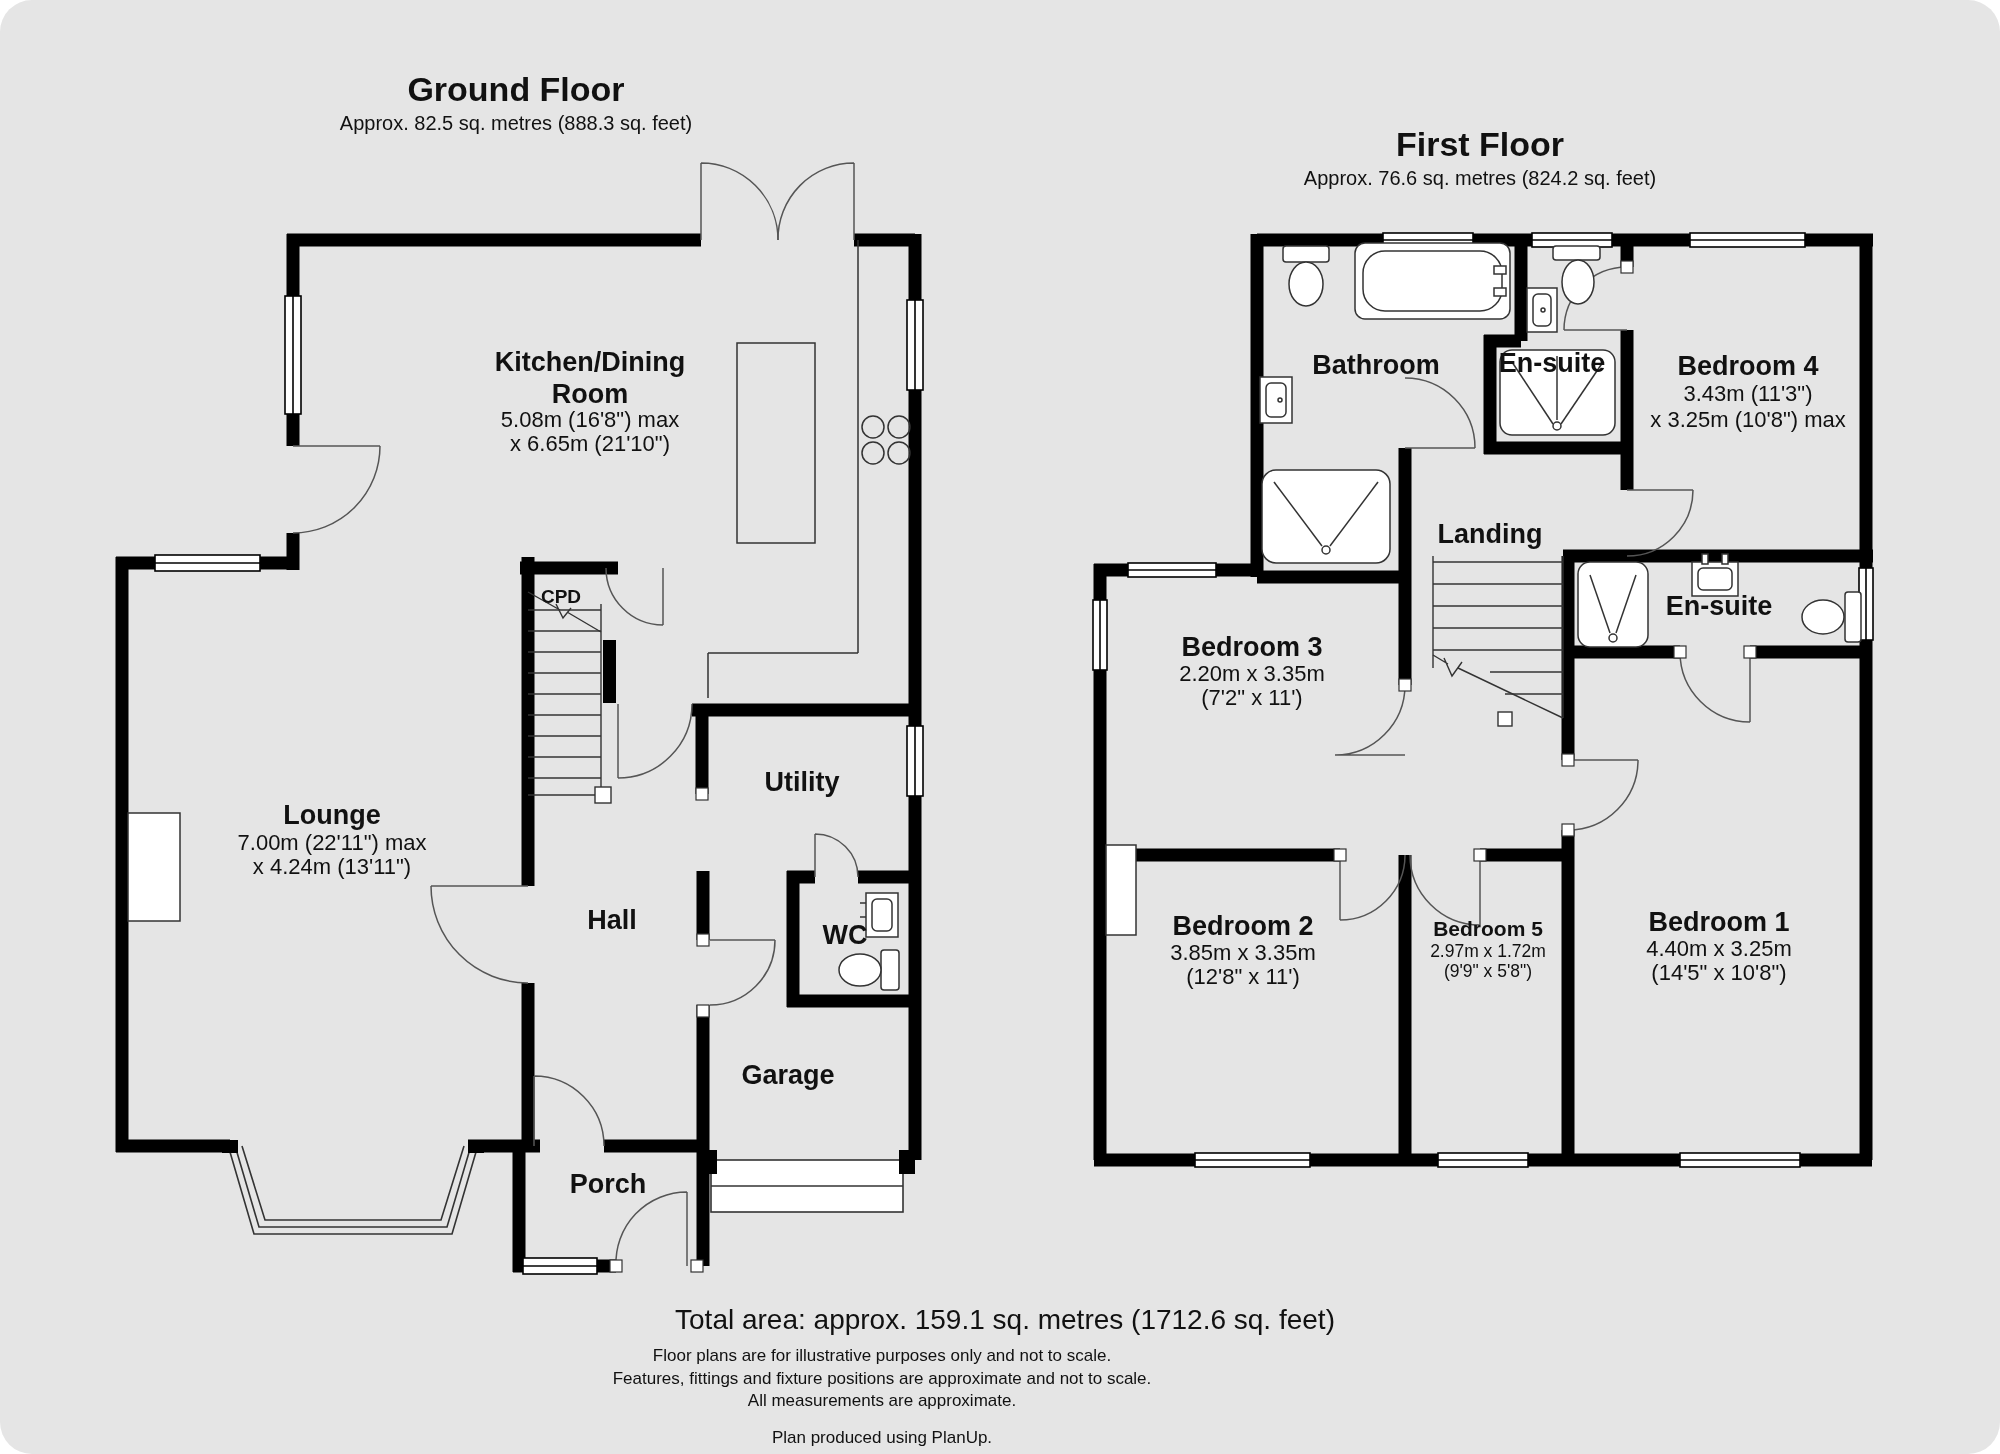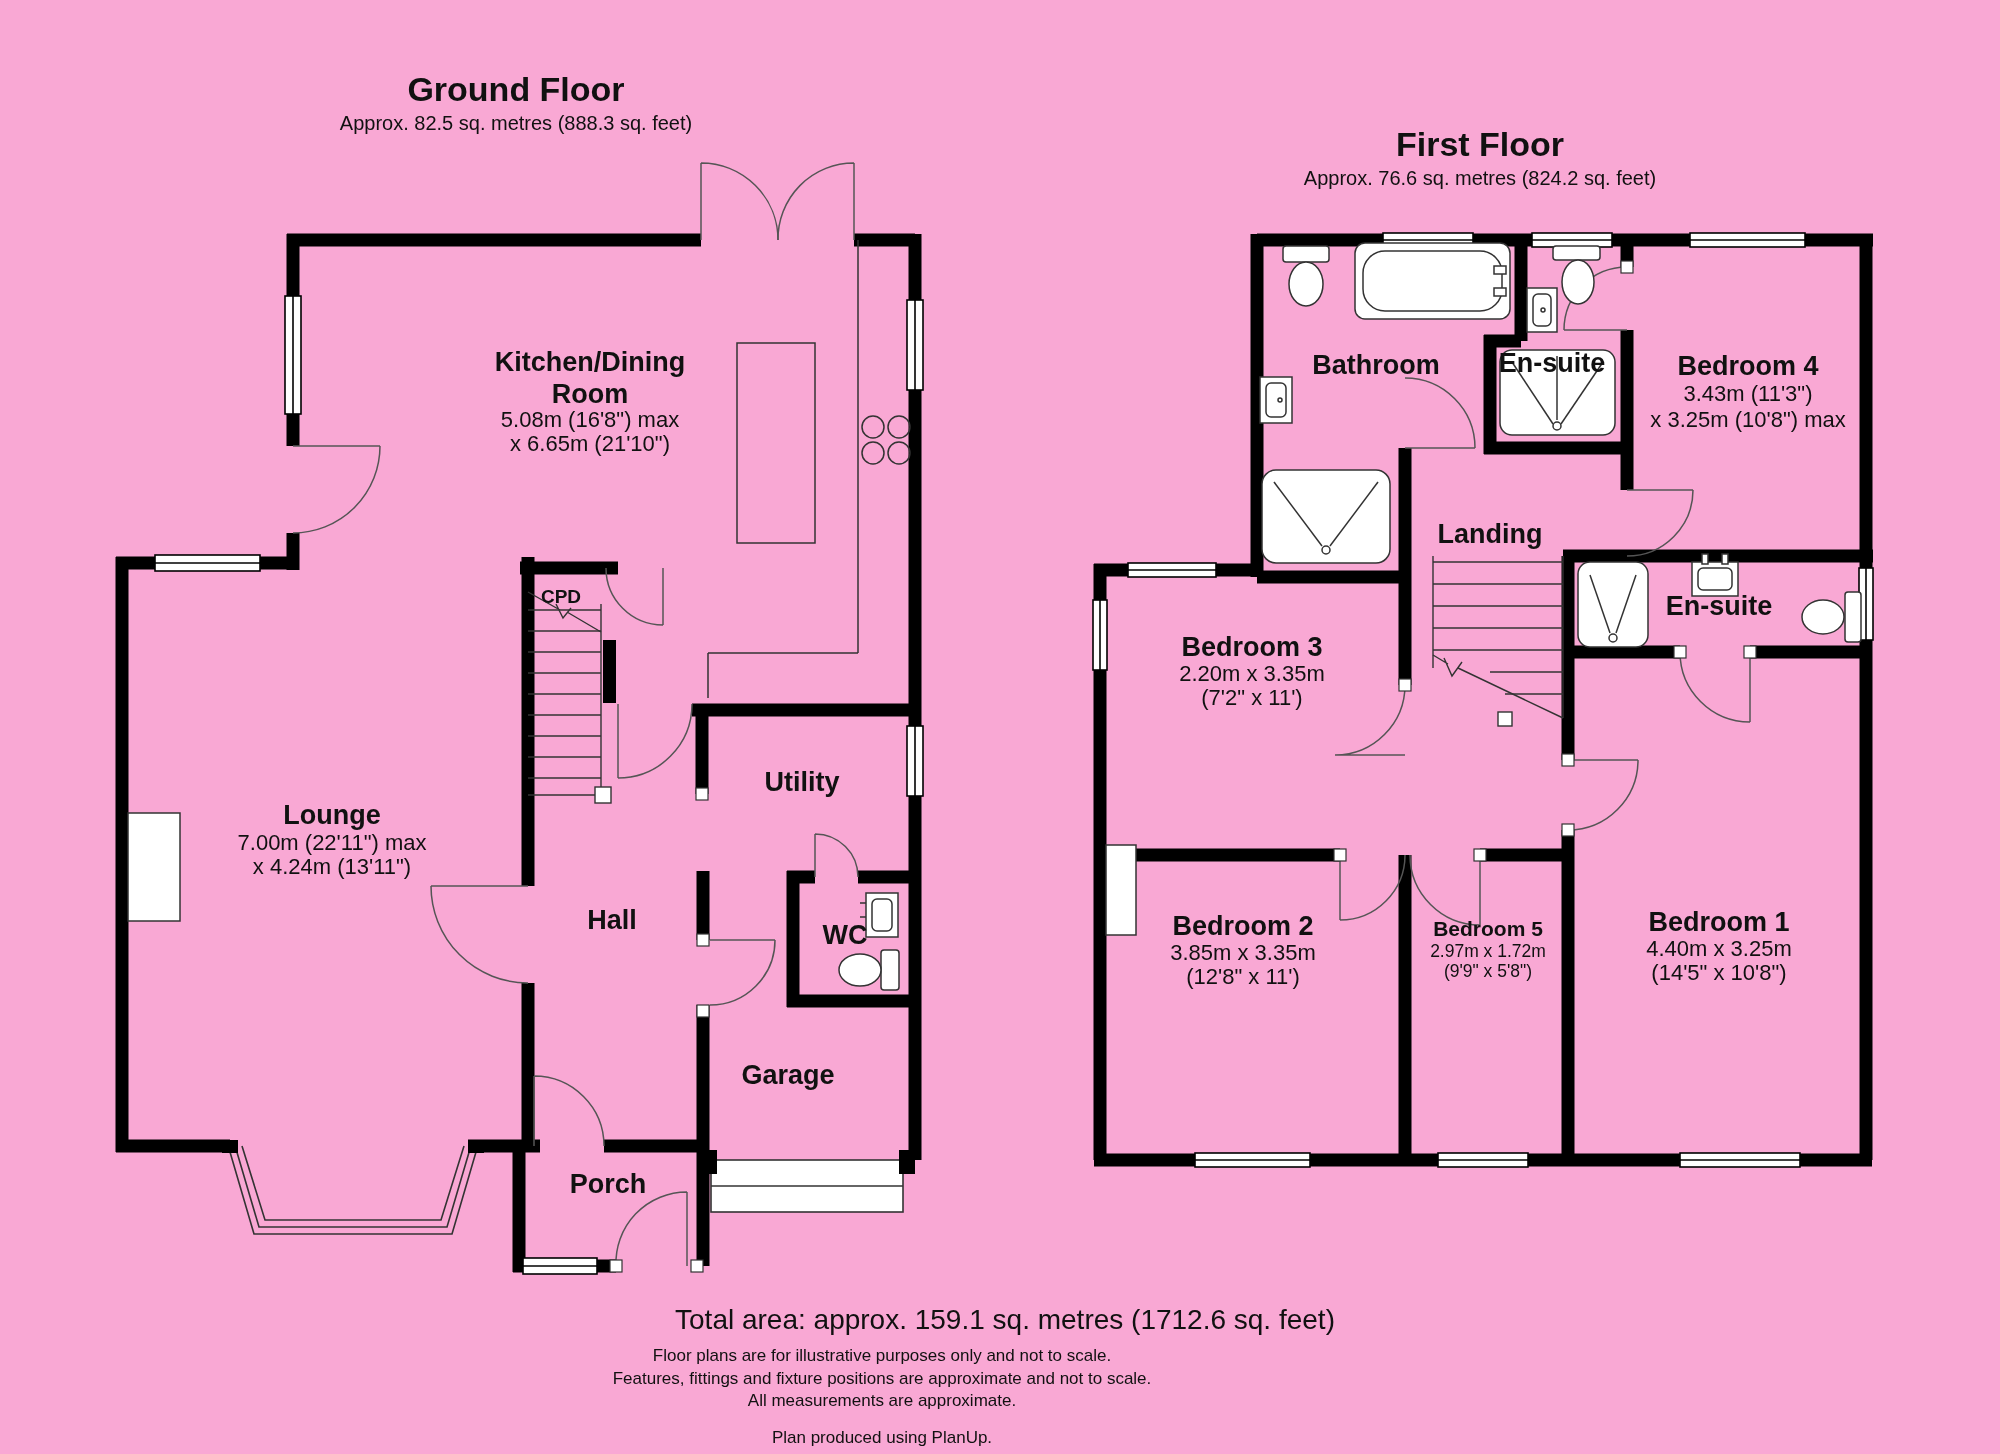--- a/index.html
+++ b/index.html
@@ -1,17 +1,17 @@
 <!DOCTYPE html>
 <html><head>
 <meta charset="utf-8">
 <style>
   html,body{margin:0;padding:0;background:#ffffff;}
   body{font-family:"Liberation Sans", sans-serif;}
-  .page{position:relative;width:2000px;height:1454px;background:#f9a8d4;overflow:hidden;}
+  .page{position:relative;width:2000px;height:1454px;background:#e5e5e5;overflow:hidden;border-radius:32px;}
   svg text{fill:#111;}
   .room-name{font-size:27px;font-weight:bold;}
   .room-name-sm{font-size:21px;font-weight:bold;}
   .room-dim{font-size:22px;}
   .room-dim-sm{font-size:17.5px;}
   .floor-title{font-size:34px;font-weight:bold;}
   .floor-sub{font-size:20px;}
   .cpd{font-size:19px;font-weight:bold;}
   .total{font-size:28px;}
   .fineprint{font-size:17px;}

